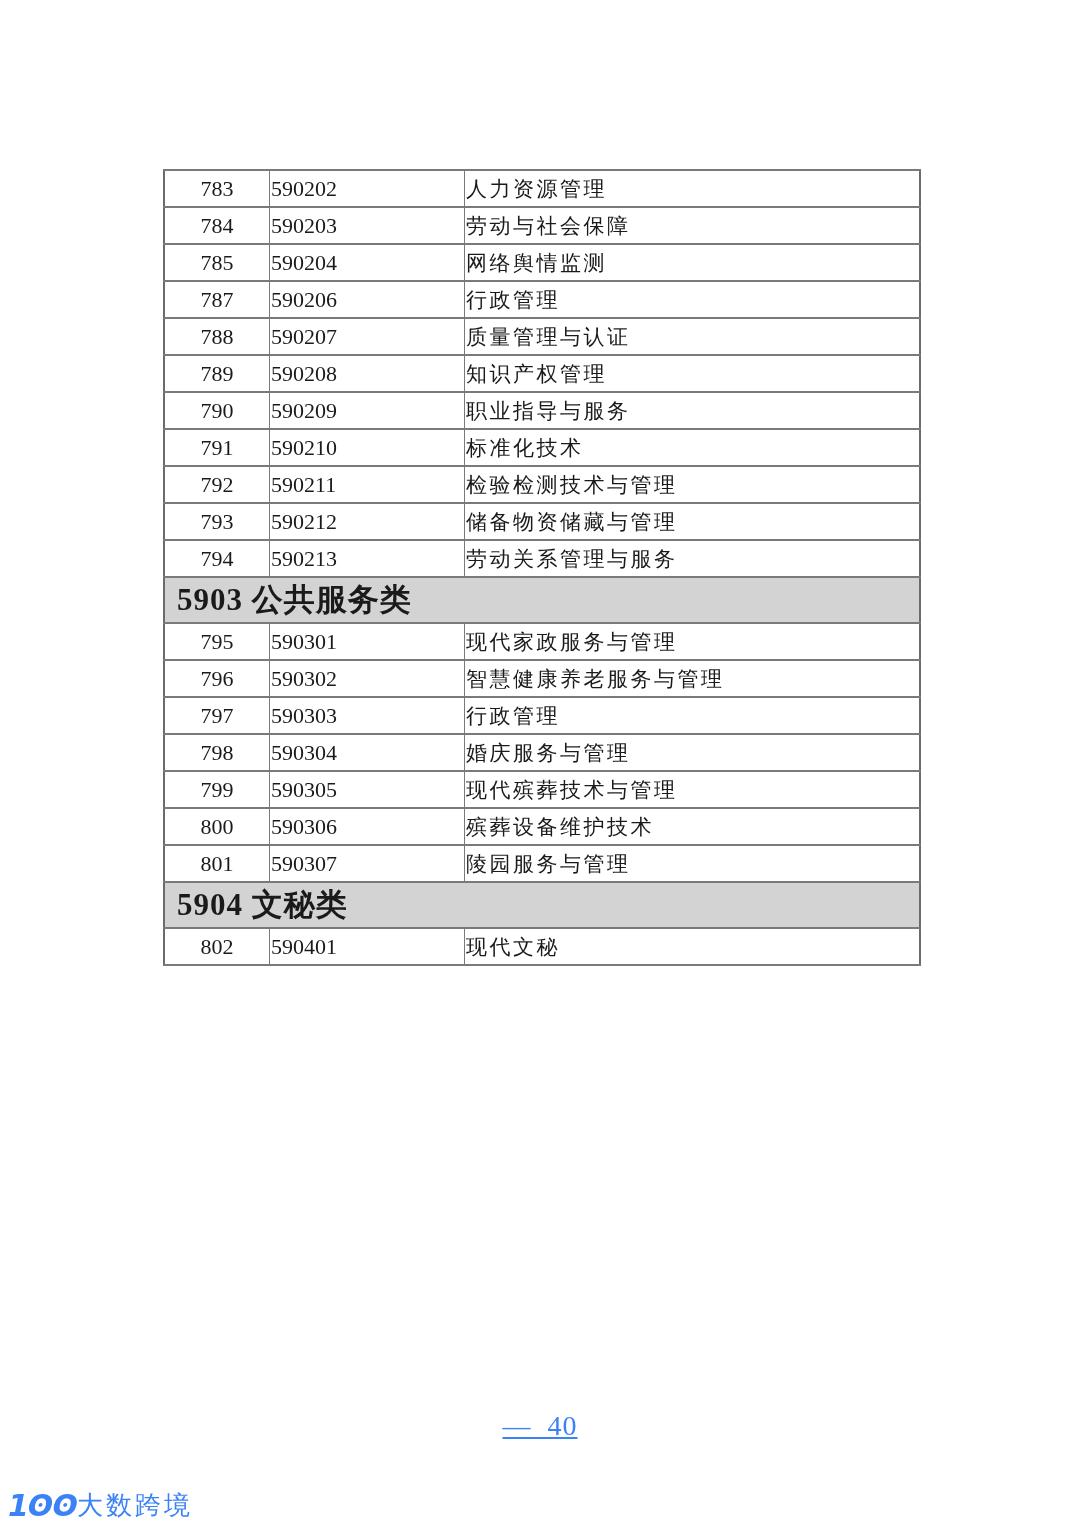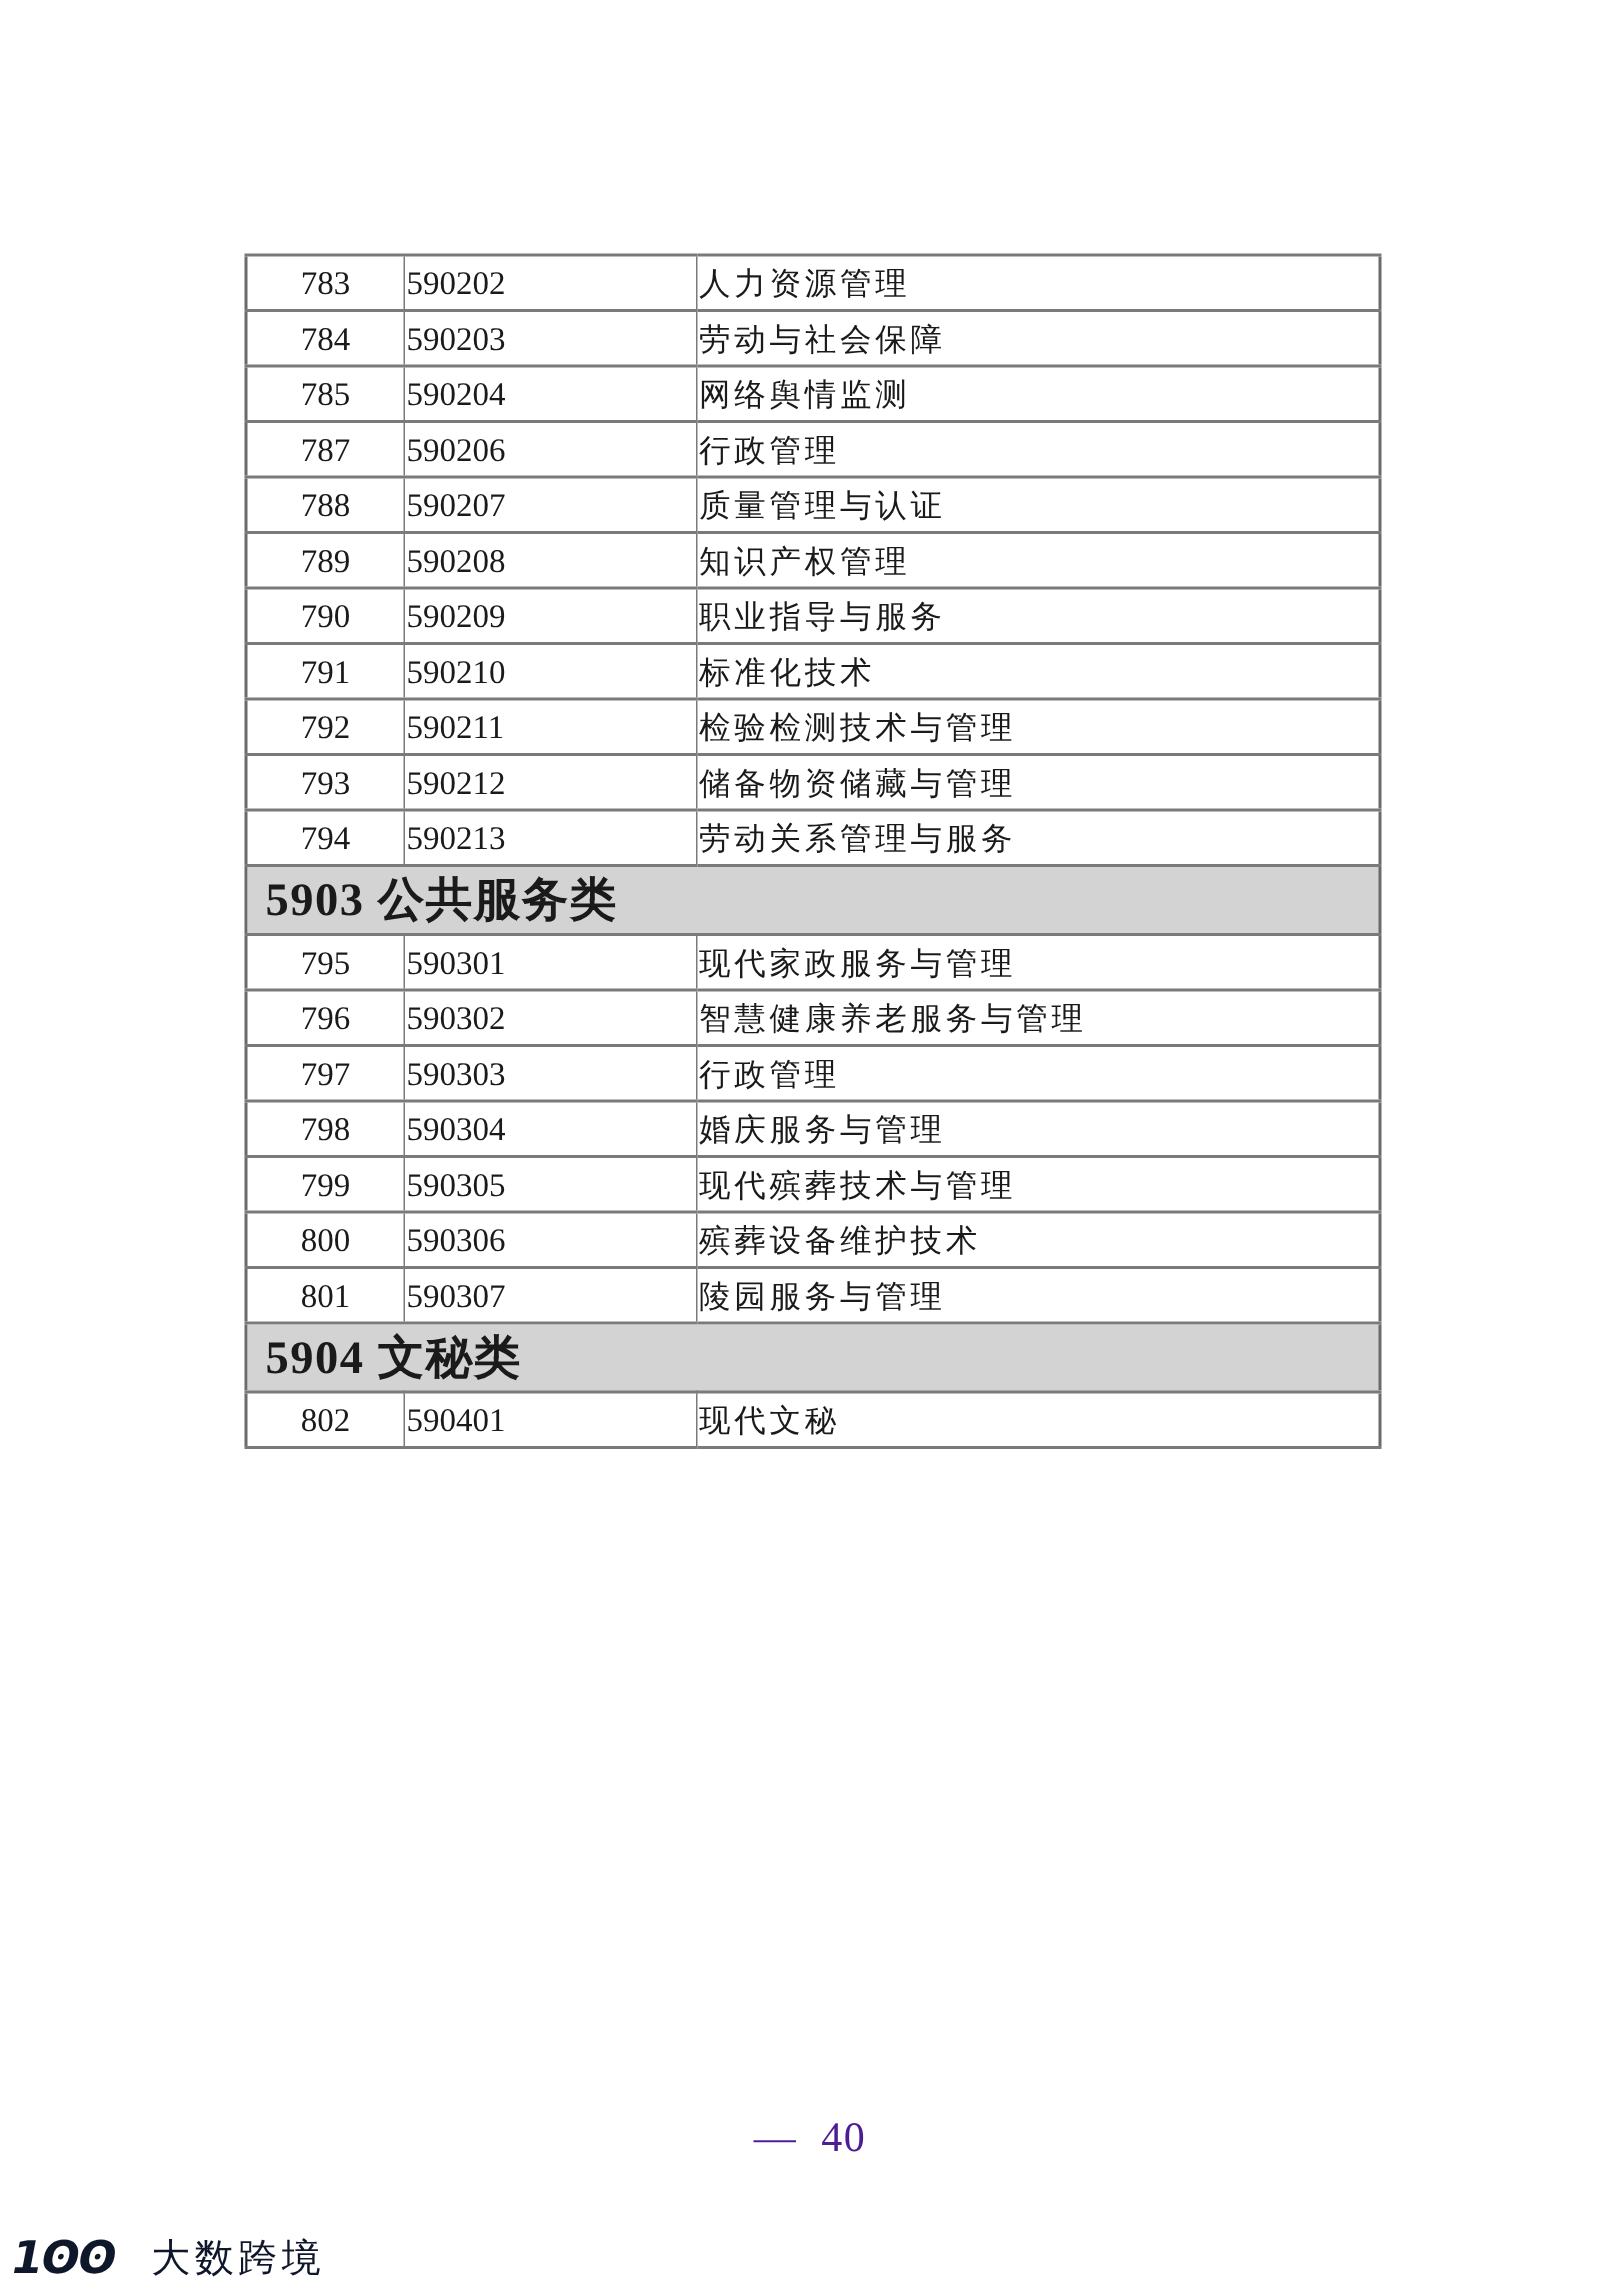--- a/index.html
+++ b/index.html
@@ -61,34 +61,35 @@
   }
 
   
   .page-footer {
     position: absolute;
     top: 1410px;
     left: 0;
     width: 1080px;
     text-align: center;
     font-size: 28px;
-    color: #4c1d95;
+    color: #3b82f6;
     white-space: pre;
     letter-spacing: 1px;
+    text-decoration: underline;
   }
 
   
   .watermark {
     position: absolute;
     left: 8px;
     top: 1488px;
     display: flex;
     align-items: center;
-    gap: 24px;
-    color: #0f172a;
+    gap: 0;
+    color: #3b82f6;
     user-select: none;
   }
   .watermark .wm-logo {
     font-family: "DejaVu Sans", sans-serif;
     font-size: 30px;
     font-weight: bold;
     font-style: italic;
     letter-spacing: -1px;
   }
   .watermark .wm-text {

